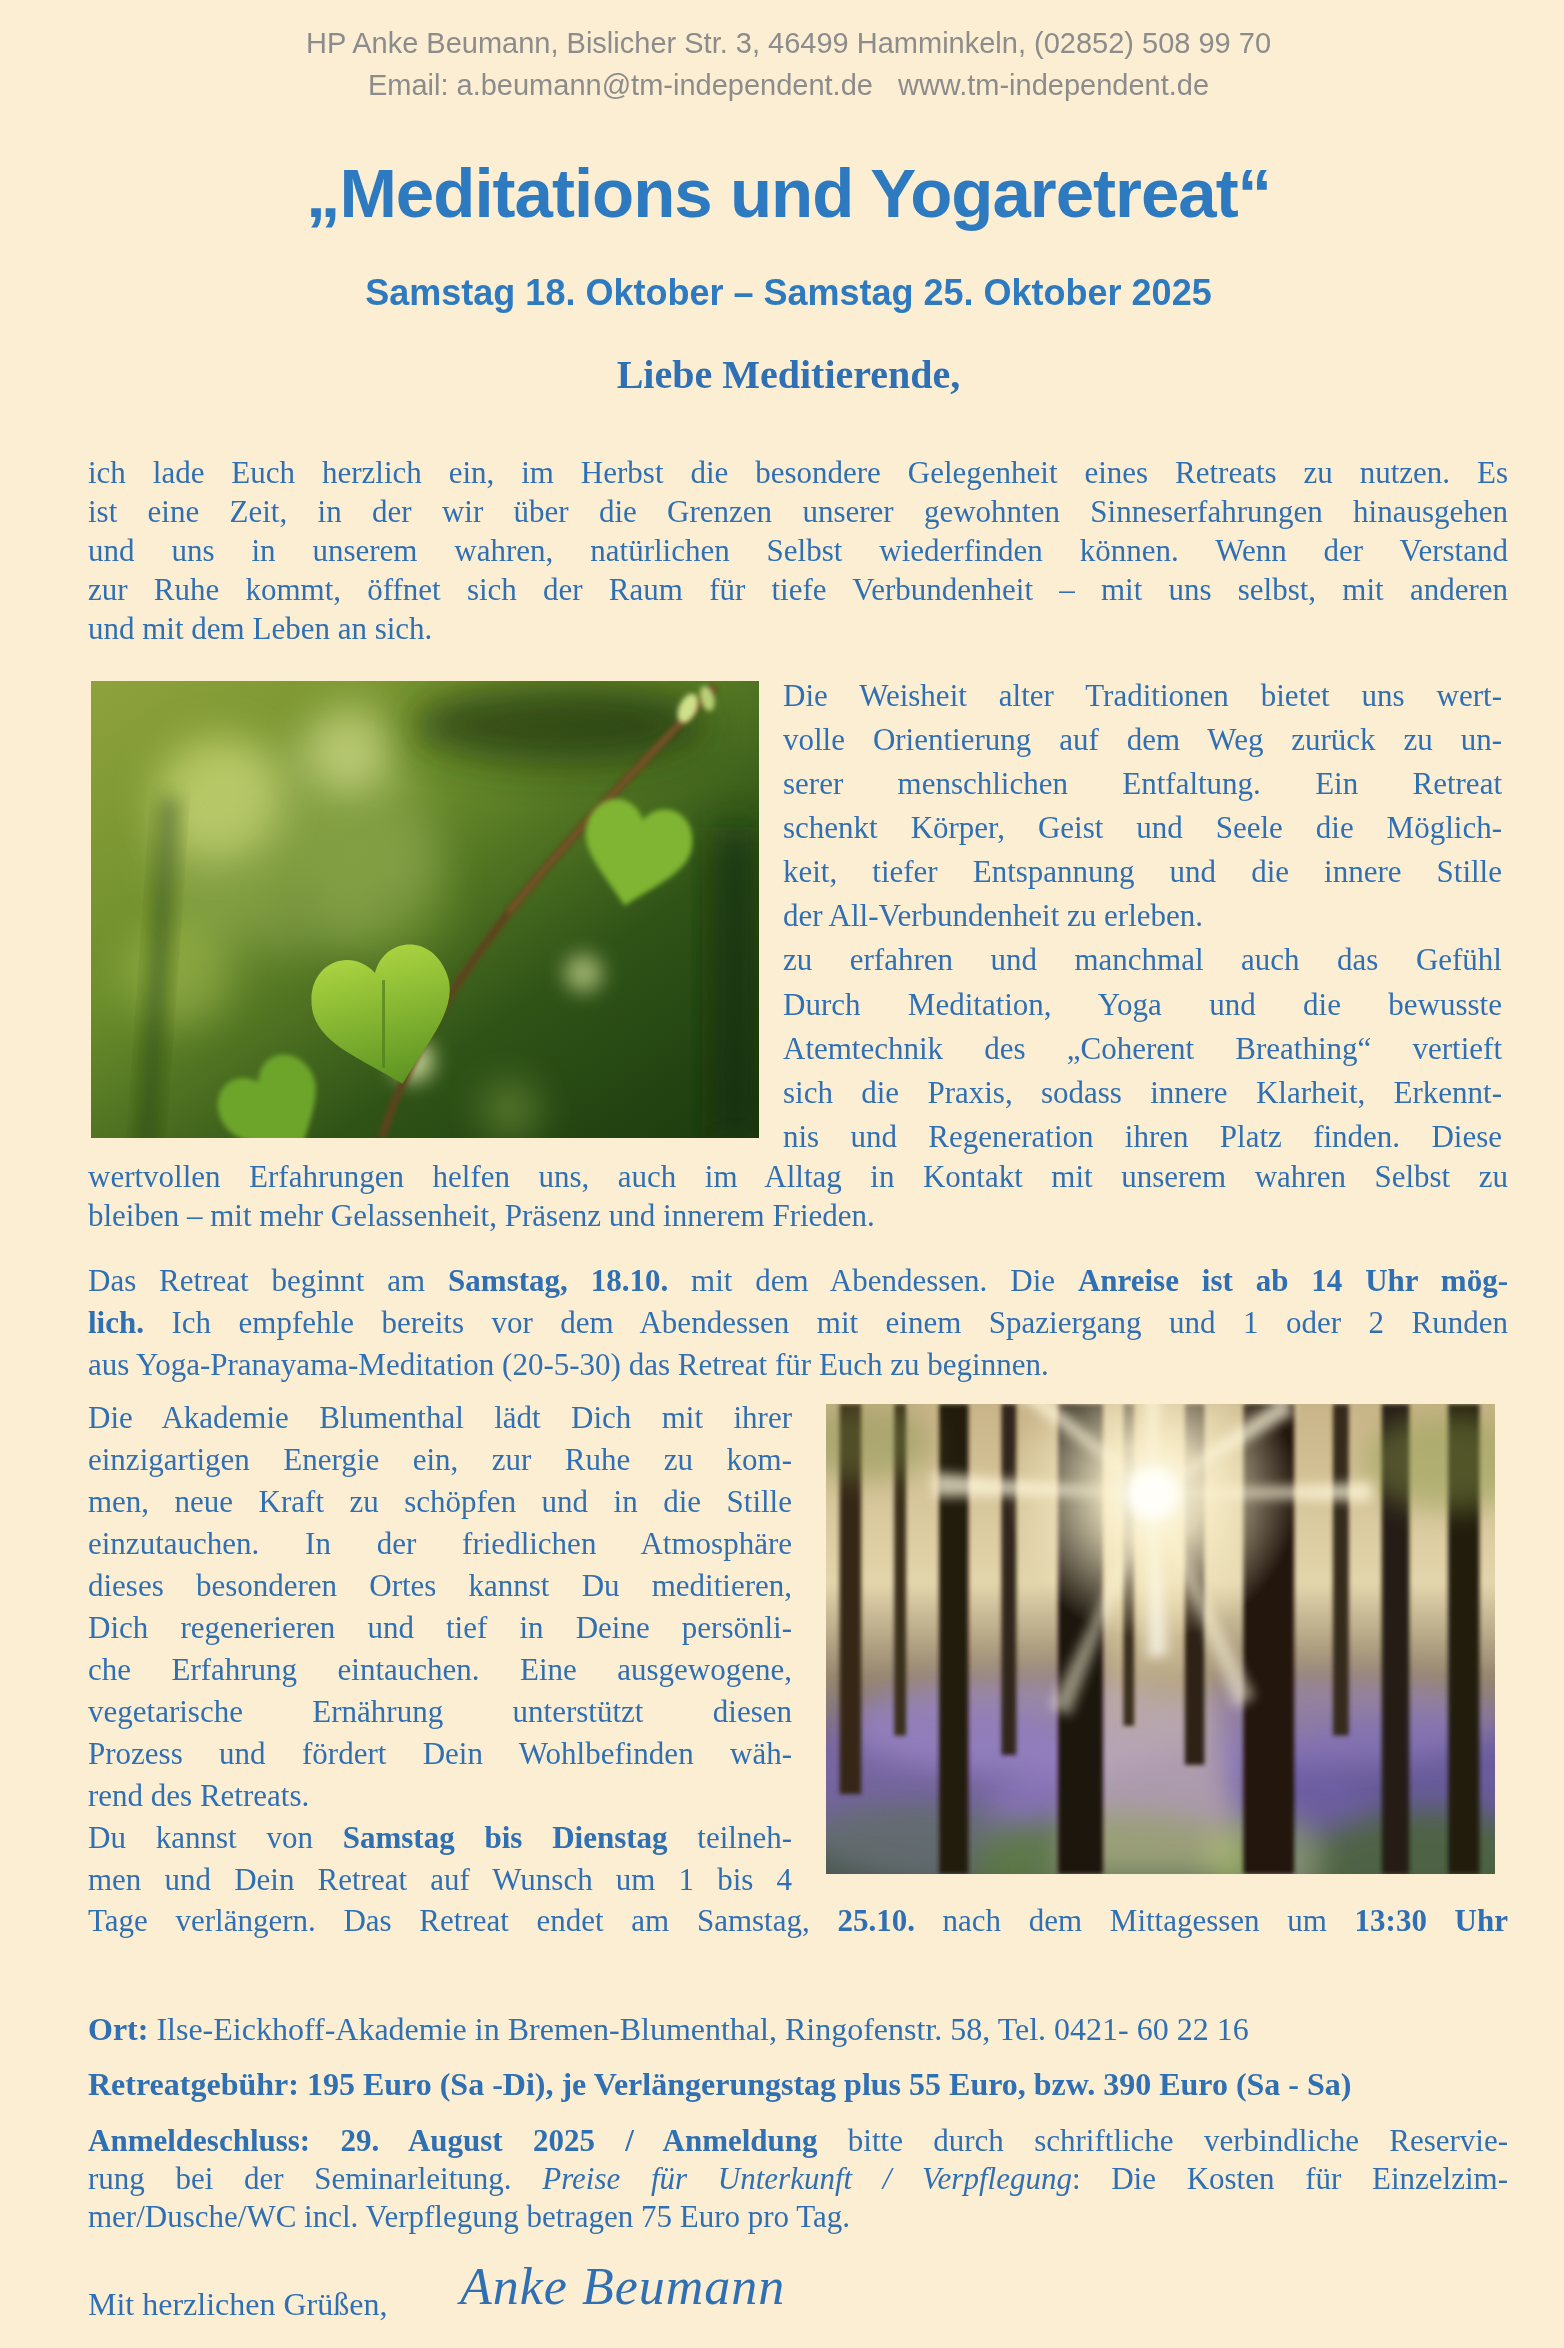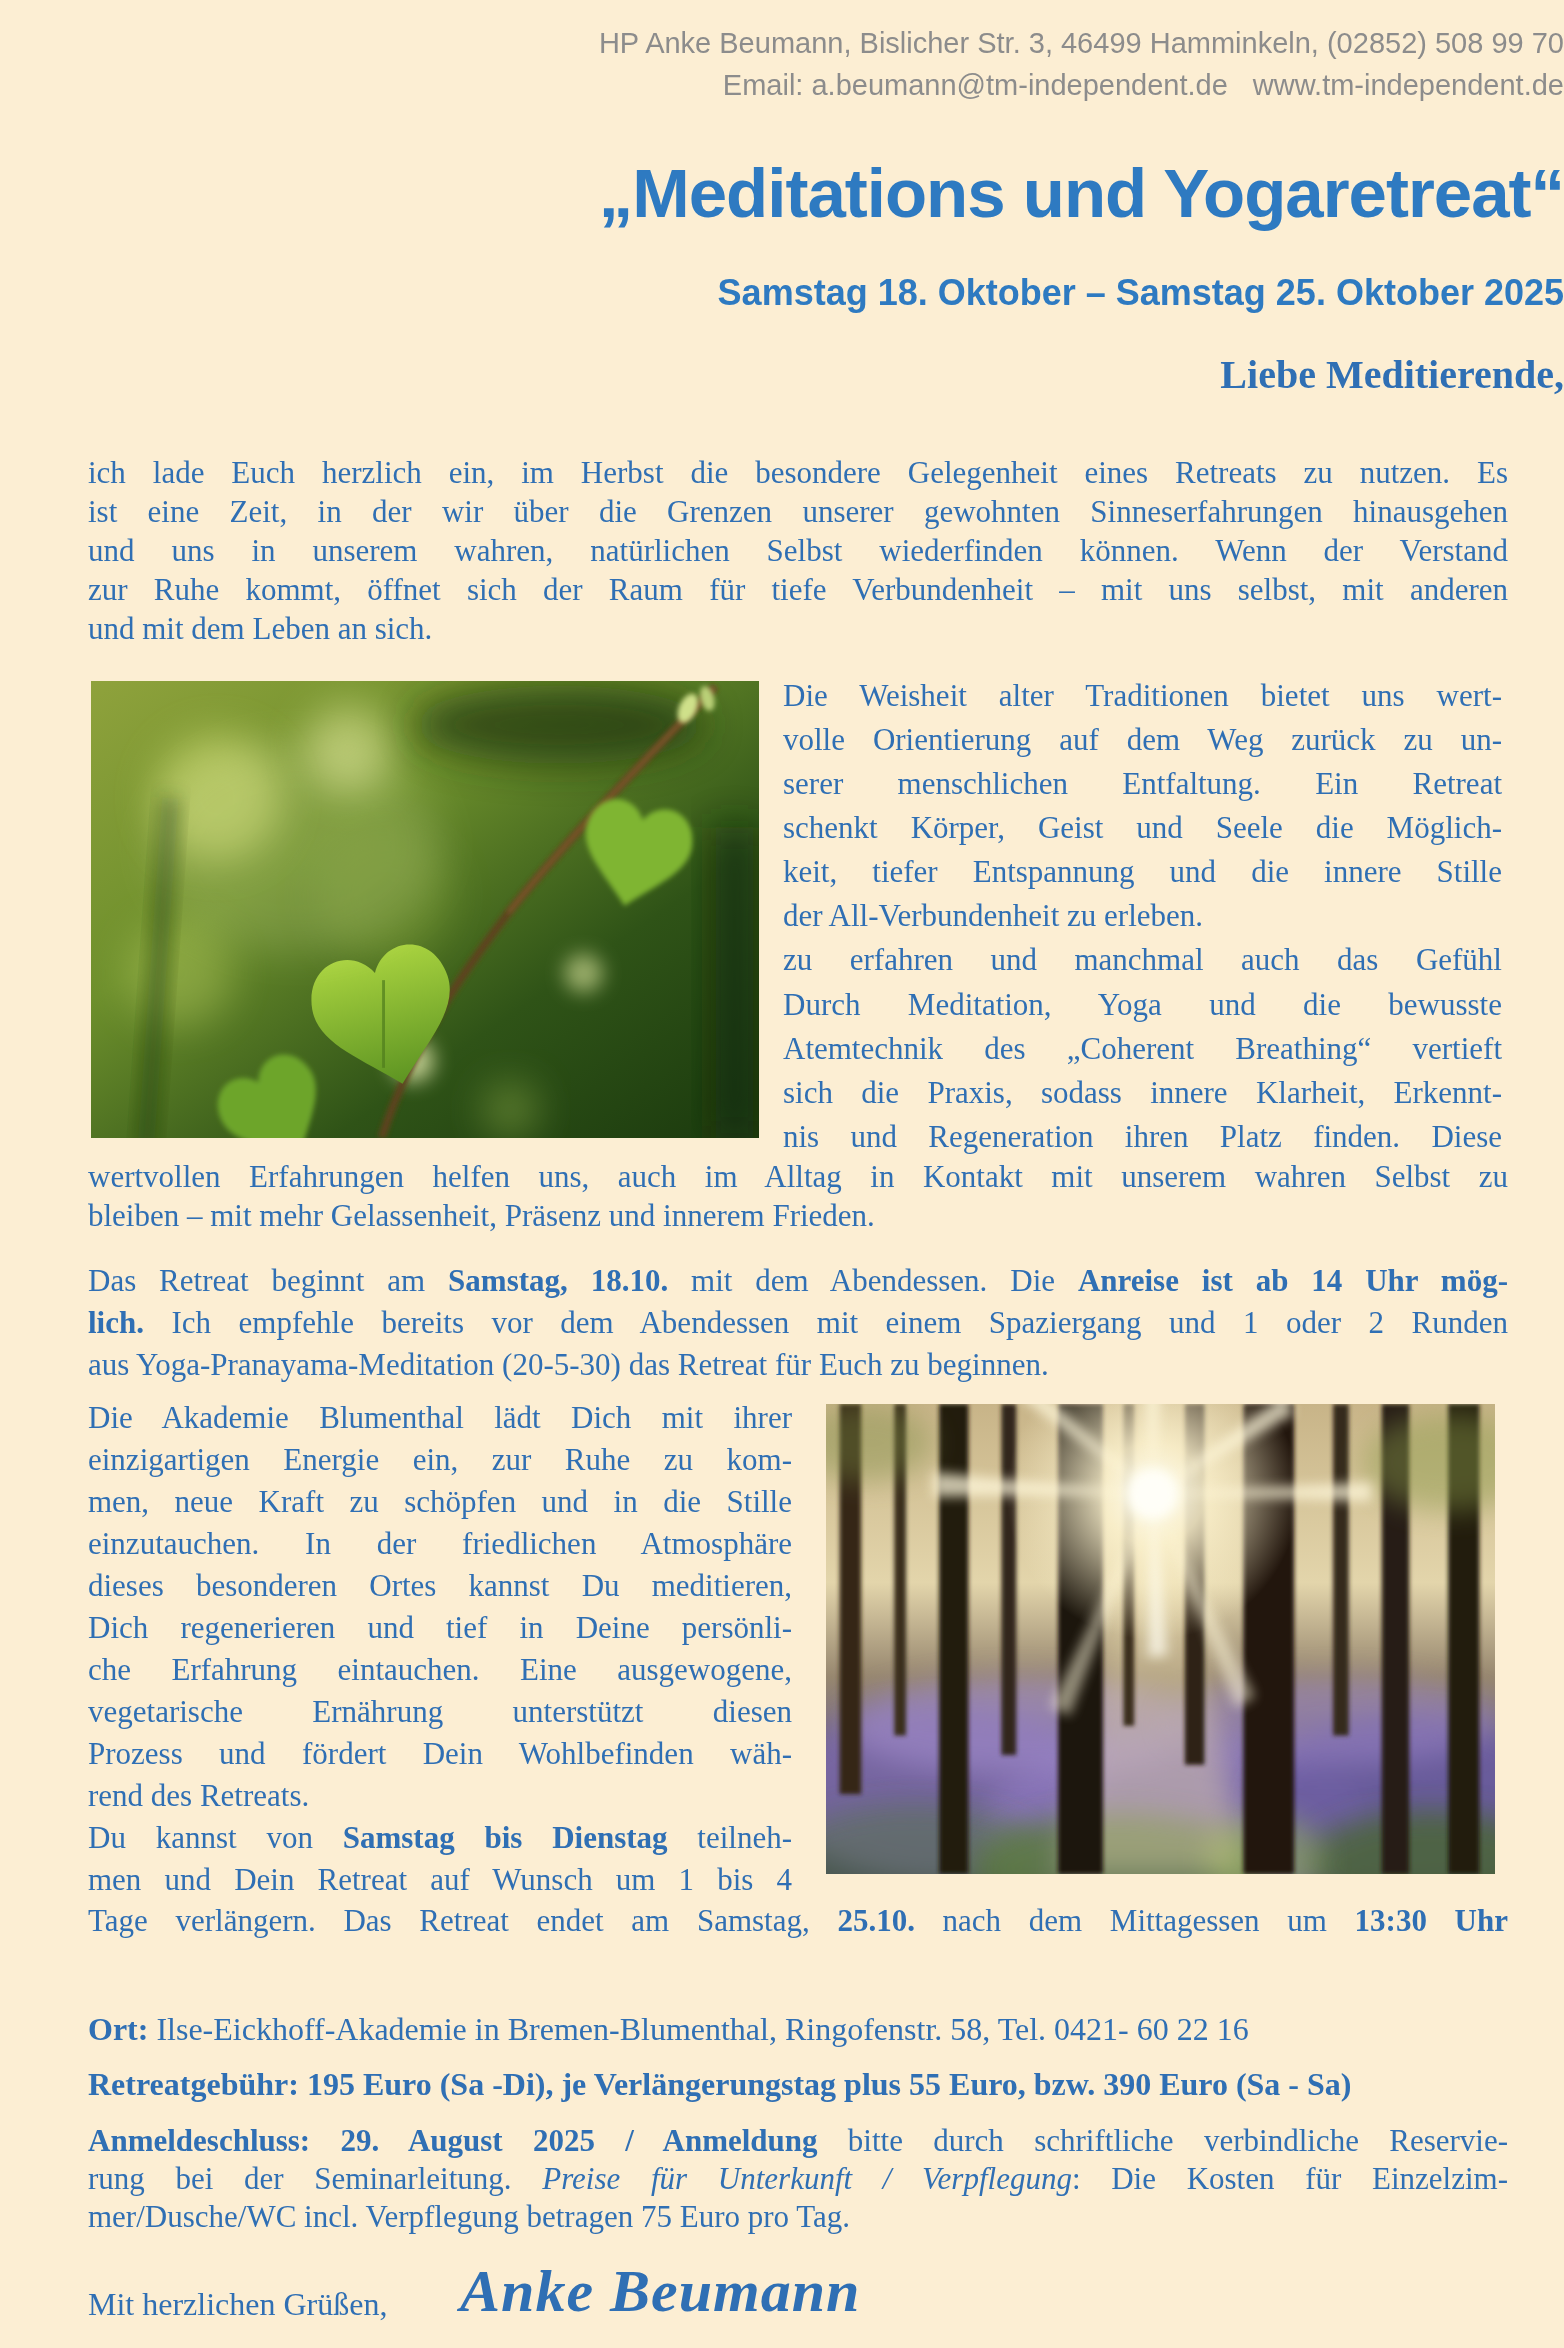--- a/index.html
+++ b/index.html
@@ -1,37 +1,37 @@
 <!DOCTYPE html>
 <html style="--bg: #FCEED3; --accent: #2E7AC1; --ink: #2F6FB4; --gray: #8C8C8C;"><head>
 <meta charset="utf-8">
 <style>
   :root{
     --bg:#FCEED3; --accent:#2E7AC1; --ink:#2F6FB4; --gray:#8C8C8C;
   }
   html,body{margin:0;padding:0;}
   #page{position:relative;width:1564px;height:2348px;background:var(--bg);overflow:hidden;}
   .abs{position:absolute;}
-  .center{left:0;right:0;text-align:right;margin-left:13px;}
+  .center{left:0;right:0;text-align:center;margin-left:13px;}
   .sans{font-family:"Liberation Sans", sans-serif;}
   .serif{font-family:"Liberation Serif", serif;}
   .gray{color:var(--gray);font-size:29px;}
   .title{color:var(--accent);font-size:69px;font-weight:bold;letter-spacing:-1px;}
   .subtitle{color:var(--accent);font-size:36px;font-weight:bold;}
   .salutation{color:var(--ink);font-size:40px;font-weight:bold;}
   .body{color:var(--ink);font-size:31px;}
   .detail{color:var(--ink);font-size:32px;white-space:nowrap;}
   .jl{text-align:justify;text-align-last:justify;-moz-text-align-last:justify;}
   .jl.end{text-align-last:left;-moz-text-align-last:left;}
   .b{font-weight:bold;}
   .i{font-style:italic;}
   .bi{font-weight:bold;}
   .photo{display:block;}
   .website{margin-left:25px;}
-  .signature{color:var(--ink);font-size:60px;font-style:italic;font-weight:bold;letter-spacing:1px;}
+  .signature{color:var(--ink);font-size:52px;font-style:italic;font-weight:normal;letter-spacing:1px;}
 </style>
 </head>
 <body>
 
 <div id="page">
 
   <div class="abs center sans gray" style="top:27px">HP Anke Beumann, Bislicher Str. 3, 46499 Hamminkeln, (02852) 508 99 70</div>
   <div class="abs center sans gray" style="top:69px"><span>Email: a.beumann@tm-independent.de</span><span class="website">www.tm-independent.de</span></div>
 
   <div class="abs center sans title" style="top:154px">„Meditations und Yogaretreat“</div>

